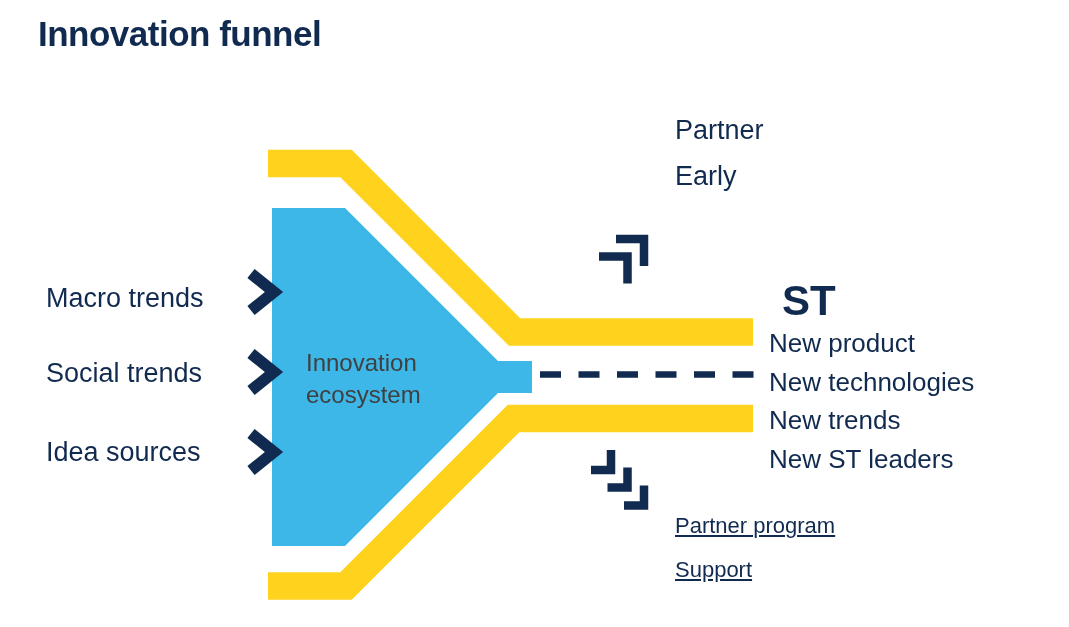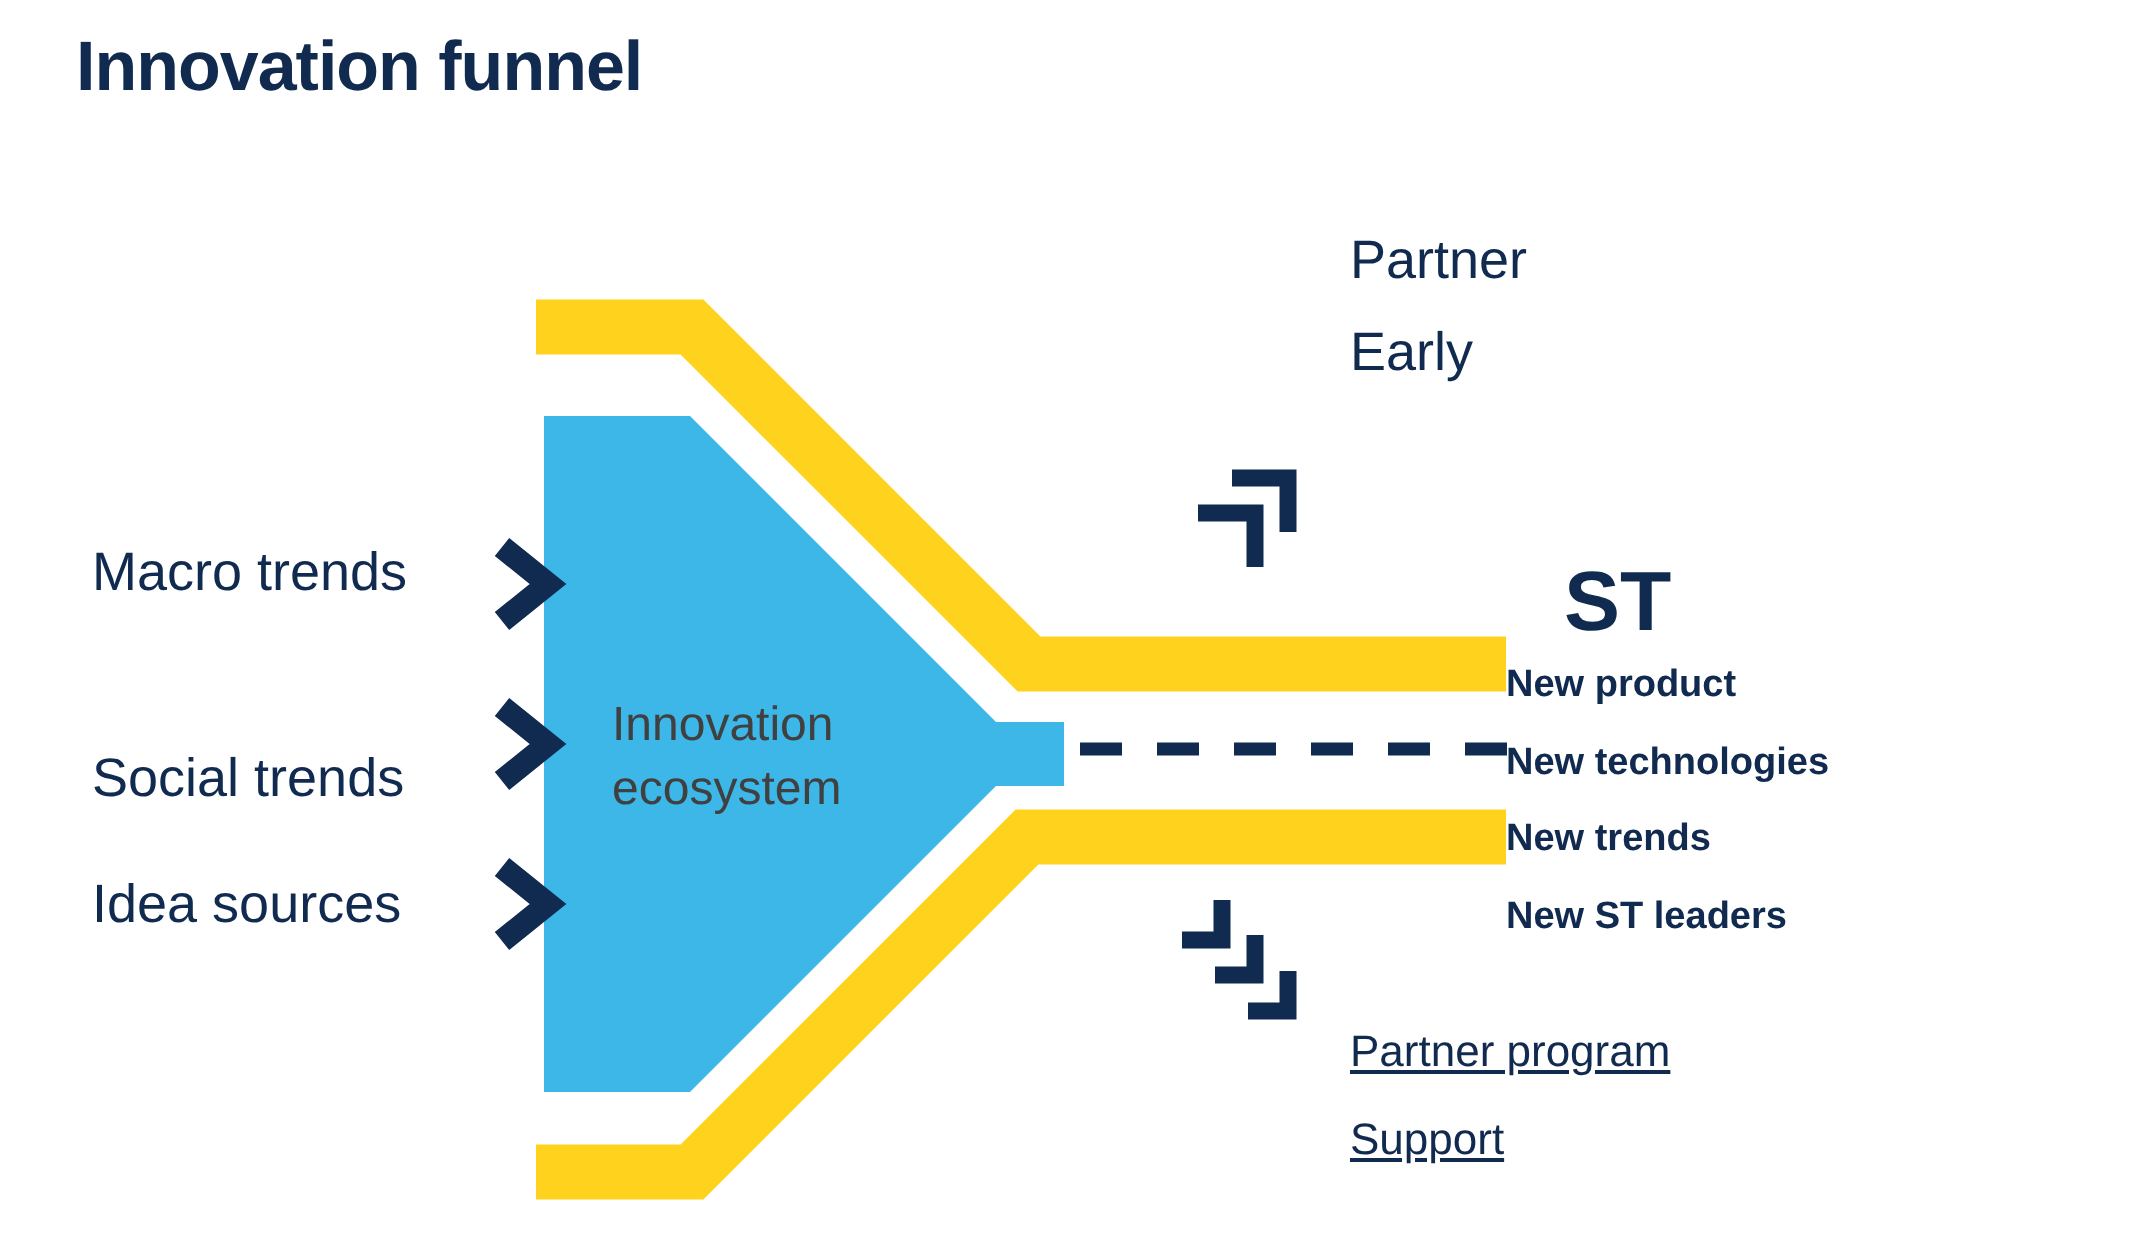--- a/index.html
+++ b/index.html
@@ -47,31 +47,31 @@
     stroke-linejoin: miter;
     stroke-linecap: butt;
   }
   .txt { position: absolute; white-space: nowrap; }
   .title {
     left: 38px; top: 14px;
     font-size: 35px; font-weight: 700;
     letter-spacing: -0.5px;
   }
   .input-label { left: 46px; font-size: 27px; line-height: 32px; }
-  .input-label.i0 { top: 270px; }
-  .input-label.i1 { top: 373px; text-align: center; }
+  .input-label.i0 { top: 282px; }
+  .input-label.i1 { top: 357px; text-align: center; }
   .input-label.i2 { top: 436px; }
   .funnel-label {
     left: 306px; top: 347px;
     font-size: 24px; line-height: 31.5px;
     font-weight: 500; color: #404040;
   }
   .top-output { left: 675px; top: 108px; font-size: 27px; line-height: 45.5px; }
   .main-heading { left: 782px; top: 278px; font-size: 42px; line-height: 45px; font-weight: 700; }
-  .main-output { left: 753px; top: 324px; font-size: 19px; line-height: 38.5px; font-weight: 700; }
+  .main-output { left: 769px; top: 324px; font-size: 26px; line-height: 38.5px; font-weight: 400; }
   .bottom-output { left: 675px; top: 504px; font-size: 22px; line-height: 43.5px; text-decoration: underline; }
 </style>
 </head>
 <body>
 
 <div class="canvas">
 
   <svg class="art" width="1069" height="627" viewBox="0 0 1069 627">
 
     <polyline class="band" points="268,163.5 346,163.5 514.5,332 753,332"></polyline>

